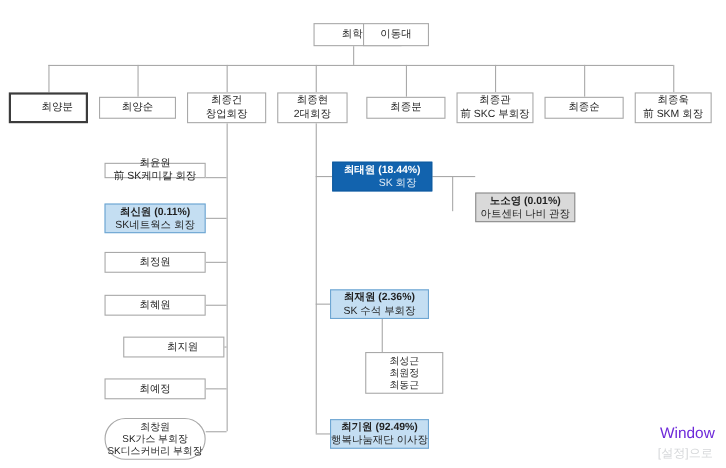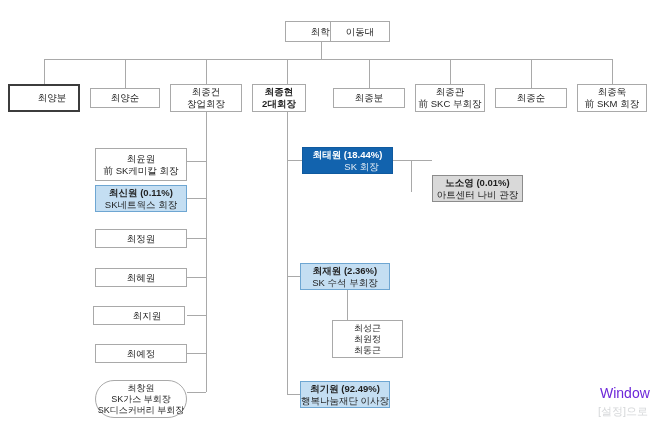--- a/index.html
+++ b/index.html
@@ -65,54 +65,54 @@
   <div class="node bold-border" style="left:8px;top:84px;width:72px;height:28px;padding-left:16px;">
     <span>최양분</span>
   </div>
   <div class="node" style="left:90px;top:88px;width:70px;height:20px;">
     <span>최양순</span>
   </div>
   <div class="node" style="left:170px;top:84px;width:72px;height:28px;">
     <span>최종건</span>
     <span class="sub">창업회장</span>
   </div>
-  <div class="node" style="left:252px;top:84px;width:54px;height:28px;font-weight:bold;">
+  <div class="node" style="left:252px;top:84px;width:64px;height:28px;">
     <span>최종현</span>
     <span class="sub">2대회장</span>
   </div>
   <div class="node" style="left:333px;top:88px;width:72px;height:20px;">
     <span>최종분</span>
   </div>
   <div class="node" style="left:415px;top:84px;width:70px;height:28px;">
     <span>최종관</span>
     <span class="sub">前 SKC 부회장</span>
   </div>
   <div class="node" style="left:495px;top:88px;width:72px;height:20px;">
     <span>최종순</span>
   </div>
   <div class="node" style="left:577px;top:84px;width:70px;height:28px;">
     <span>최종욱</span>
     <span class="sub">前 SKM 회장</span>
   </div>
 
-  <div class="node" style="left:95px;top:148px;width:92px;height:33px;">
+  <div class="node" style="left:95px;top:148px;width:92px;height:14px;">
     <span>최윤원</span>
     <span class="sub">前 SK케미칼 회장</span>
   </div>
   <div class="node light" style="left:95px;top:185px;width:92px;height:27px;">
     <span class="b">최신원 (0.11%)</span>
     <span class="sub">SK네트웍스 회장</span>
   </div>
   <div class="node" style="left:95px;top:229px;width:92px;height:19px;">
     <span>최정원</span>
   </div>
   <div class="node" style="left:95px;top:268px;width:92px;height:19px;">
     <span>최혜원</span>
   </div>
-  <div class="node" style="left:93px;top:306px;width:92px;height:19px;padding-left:16px;">
+  <div class="node" style="left:112px;top:306px;width:92px;height:19px;padding-left:16px;">
     <span>최지원</span>
   </div>
   <div class="node" style="left:95px;top:344px;width:92px;height:19px;">
     <span>최예정</span>
   </div>
   <div class="node tight" style="left:95px;top:380px;width:92px;height:38px;border-radius:19px;">
     <span>최창원</span>
     <span class="sub">SK가스 부회장</span>
     <span class="sub">SK디스커버리 부회장</span>
   </div>

